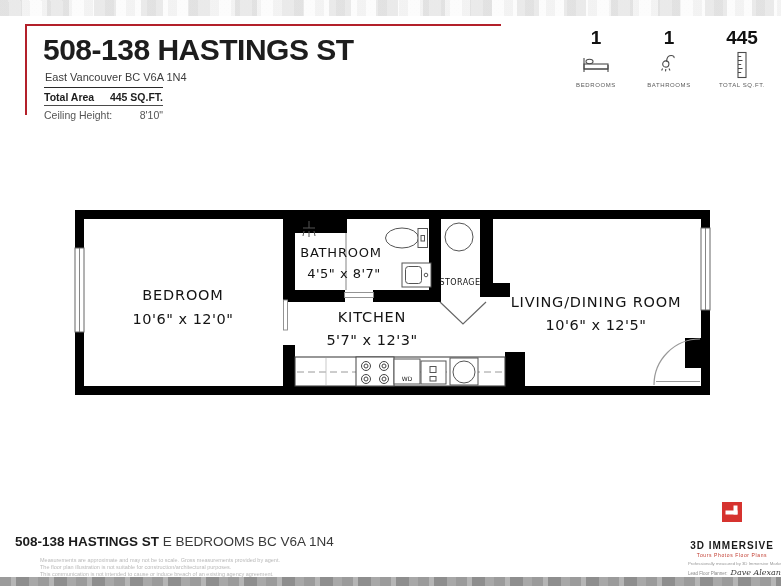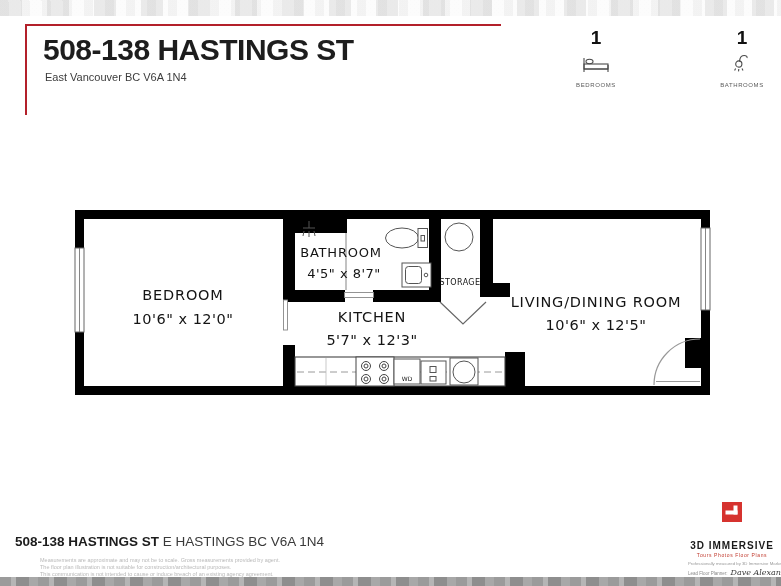--- a/index.html
+++ b/index.html
@@ -60,20 +60,28 @@
 
 <div class="band-top"></div>
 
 <div class="bracket-h"></div>
 <div class="bracket-v"></div>
 
 <div class="title">508-138 HASTINGS ST</div>
 <div class="subtitle">East Vancouver BC V6A 1N4</div>
 
 <div class="facts">
+  <div class="row r1">
+    <span>Total Area</span>
+    <span>445 SQ.FT.</span>
+  </div>
+  <div class="row r2">
+    <span>Ceiling Height:</span>
+    <span>8'10"</span>
+  </div>
 </div>
 
 <div class="stats">
   <div class="stat">
     <div class="val">1</div>
     <div class="ic">
       <svg width="30" height="20" viewBox="0 0 30 20" fill="none" stroke="#4a4a4a" stroke-width="1.1">
         <path d="M3 3 V17 M3 14 H27 M27 10 V17"></path>
         <rect x="3" y="9" width="24" height="5"></rect>
         <ellipse cx="8.5" cy="6.5" rx="3.5" ry="2.2"></ellipse>
@@ -84,20 +92,30 @@
   <div class="stat">
     <div class="val">1</div>
     <div class="ic">
       <svg width="24" height="24" viewBox="0 0 24 24" fill="none" stroke="#4a4a4a" stroke-width="1.1">
         <path d="M17 5 c1 -3 -6 -4 -7 1 l-0.6 2.5"></path>
         <circle cx="8.8" cy="11" r="3.1"></circle>
         <path d="M5.6 15.5 l-1 2 M8.8 16 l-0.3 2.4 M12 15.5 l1 2"></path>
       </svg>
     </div>
     <div class="lab">BATHROOMS</div>
+  </div>
+  <div class="stat">
+    <div class="val">445</div>
+    <div class="ic">
+      <svg width="14" height="28" viewBox="0 0 14 28" fill="none" stroke="#4a4a4a" stroke-width="1.1">
+        <rect x="3" y="1.5" width="8" height="25"></rect>
+        <path d="M3 5.5 h3.2 M3 9.5 h4.5 M3 13.5 h3.2 M3 17.5 h4.5 M3 21.5 h3.2"></path>
+      </svg>
+    </div>
+    <div class="lab">TOTAL SQ.FT.</div>
   </div>
 </div>
 
 <svg class="plan" viewBox="0 0 660 220">
 
   <g fill="#000">
     <rect x="15" y="15" width="635" height="9"></rect>
     <rect x="15" y="191" width="635" height="9"></rect>
     <rect x="15" y="15" width="9" height="38"></rect>
     <rect x="15" y="137" width="9" height="63"></rect>
@@ -201,21 +219,21 @@
   <text class="room-name" x="312" y="127" text-anchor="middle">KITCHEN</text>
   <text class="room-dims" x="312" y="150" text-anchor="middle">5'7" x 12'3"</text>
 
   <text class="storage-name" x="400" y="90" text-anchor="middle">STORAGE</text>
 
   <text class="room-name" x="536" y="112" text-anchor="middle">LIVING/DINING ROOM</text>
   <text class="room-dims" x="536" y="135" text-anchor="middle">10'6" x 12'5"</text>
 </svg>
 
 <div class="address">
-  <span class="b">508-138 HASTINGS ST</span><span class="r"> E HASTINGS BC V6A 1N4</span>
+  <span class="b">508-138 HASTINGS ST</span><span class="r"> E BEDROOMS BC V6A 1N4</span>
 </div>
 
 <div class="disclaimer">
   <div>Measurements are approximate and may not be to scale. Gross measurements provided by agent.</div>
   <div>The floor plan illustration is not suitable for construction/architectural purposes.</div>
   <div>This communication is not intended to cause or induce breach of an existing agency agreement.</div>
 </div>
 
 <div class="logo">
   <div class="licon">

